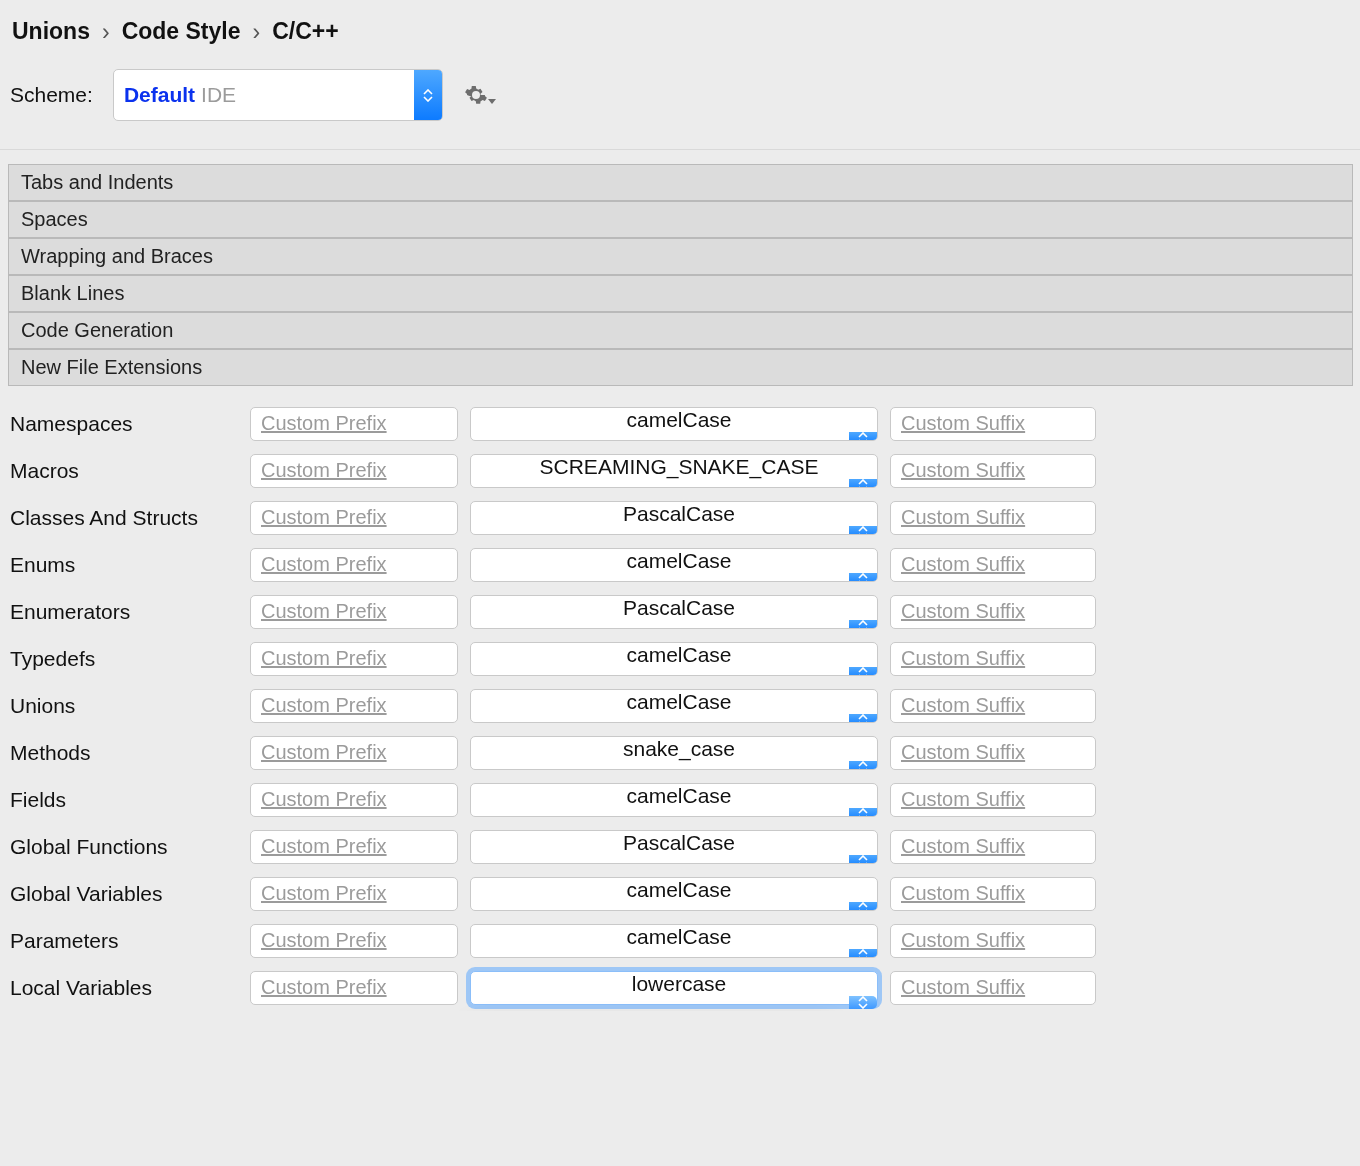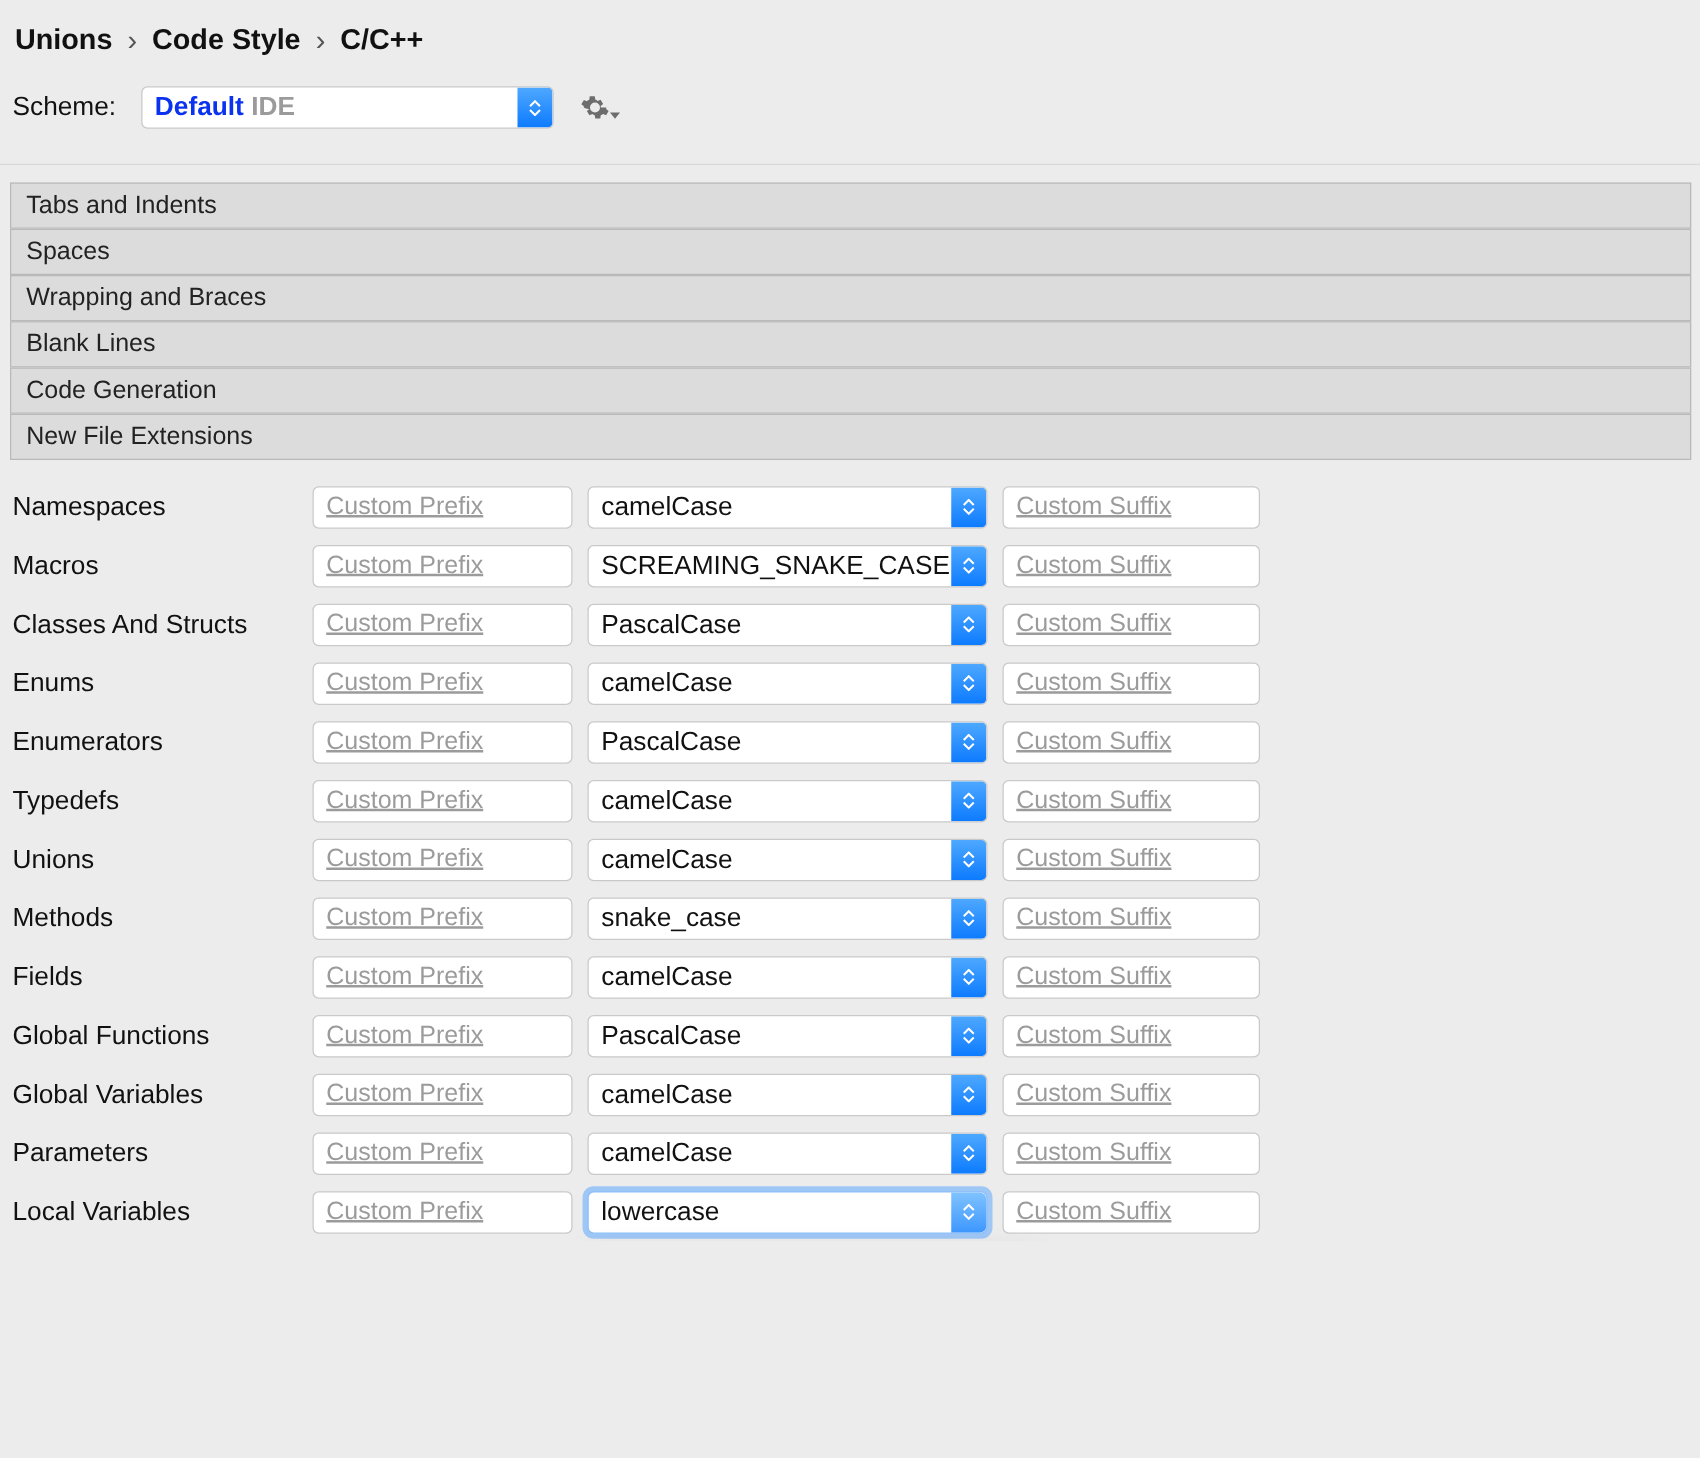--- a/index.html
+++ b/index.html
@@ -35,31 +35,31 @@
     border-bottom: 1px solid #d9d9d9;
   }
   .scheme-row .label {
     font-size: 21px;
   }
   .scheme-select {
     display: flex; align-items: center;
     background: #fff;
     border: 1px solid #c9c9c9;
     border-radius: 5px;
-    height: 34px;
+    height: 52px;
     width: 330px;
     position: relative;
     overflow: hidden;
   }
   .scheme-select .val {
     color: #0b32ee; font-weight: 700;
     padding-left: 10px;
   }
   .scheme-select .sub {
-    color: #9b9b9b; font-weight: 700; padding-left: 6px;
+    color: #9b9b9b; font-weight: 400; padding-left: 6px;
   }
   .selbtn {
     width: 28px; align-self: stretch;
     background: linear-gradient(#4ea8ff,#0d7bff);
     display: flex; flex-direction: column; align-items: center; justify-content: center;
     gap: 1px;
     margin-left: auto;
   }
   .selbtn svg { display:block; }
   .gear {
@@ -107,29 +107,30 @@
     border-radius: 5px;
     height: 34px;
     font-size: 20px;
     padding: 0 10px;
     display: flex; align-items: center; text-decoration: underline;
   }
   .inp.placeholder { color: #9b9b9b; }
   .prefix { width: 208px; }
   .suffix { width: 206px; }
   .drop {
-    width: 320px;
+    width: 408px;
     margin: 0 12px;
     display: flex; align-items: center;
     background: #fff;
     border: 1px solid #c9c9c9;
     border-radius: 5px;
     height: 34px;
     position: relative;
     overflow: hidden;
+    flex-direction: column;
   }
   .drop.focused {
     box-shadow: 0 0 0 4px rgba(94,169,255,0.55);
     border-color: #8bbef9;
     overflow: visible;
   }
   .drop.focused .selbtn { border-radius: 0 5px 5px 0; }
   .drop .val {
     padding-left: 10px; color: #111;
   }

